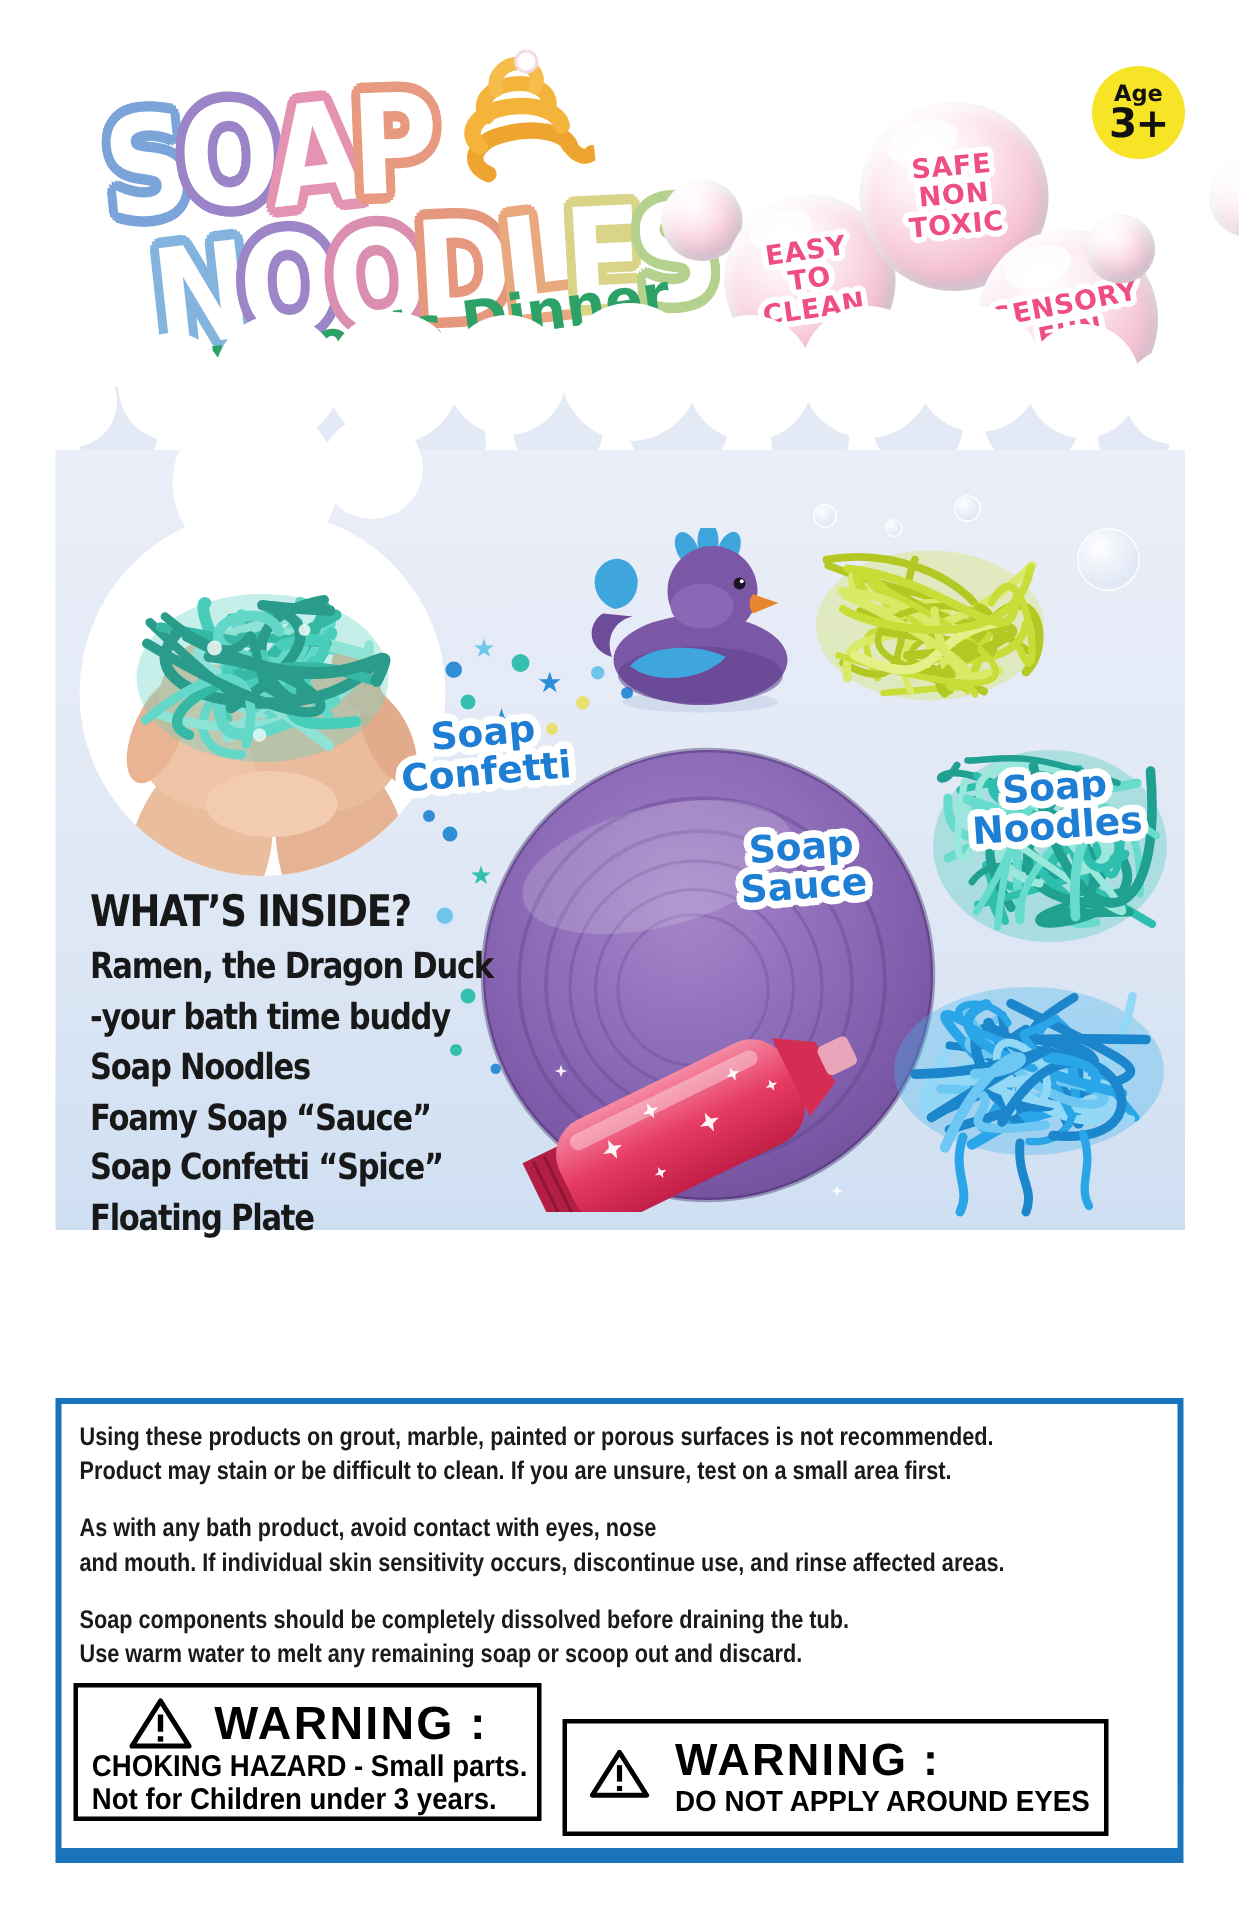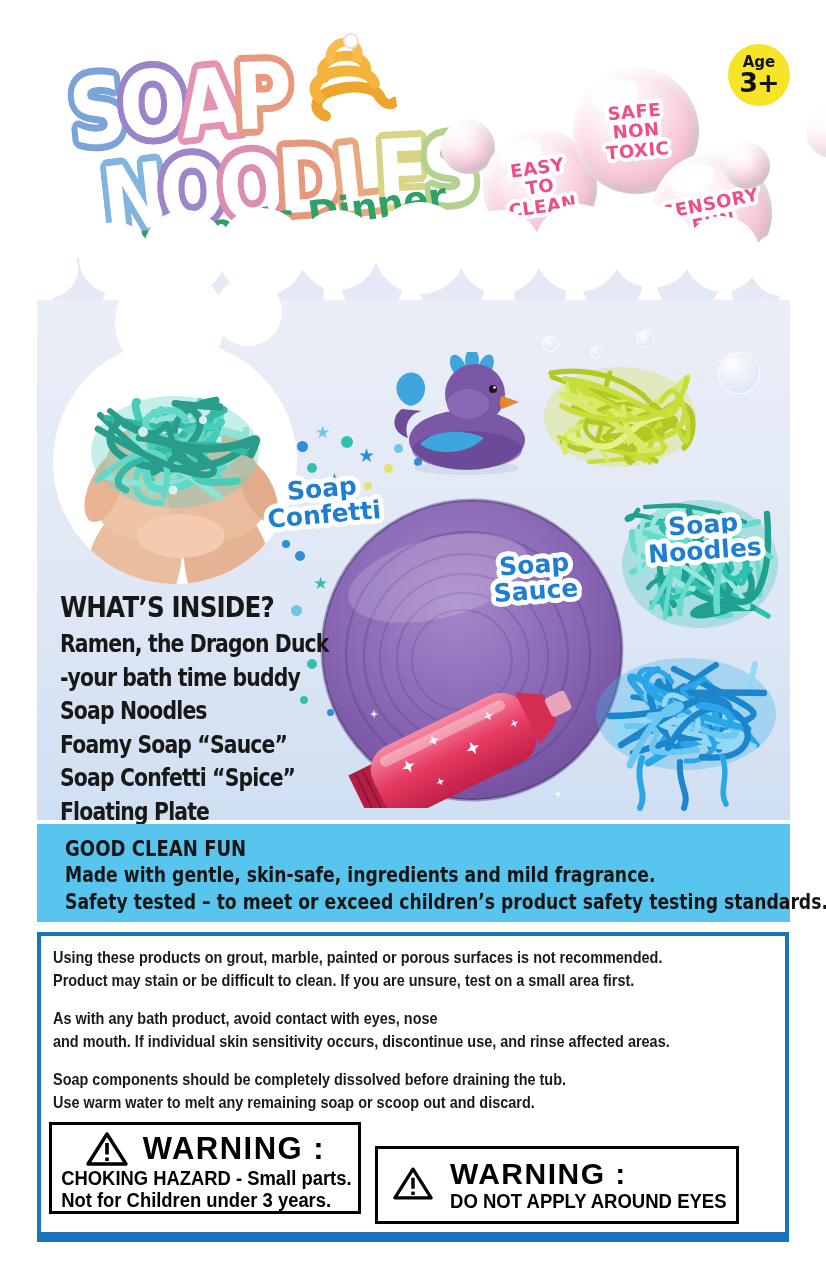--- a/index.html
+++ b/index.html
@@ -454,27 +454,20 @@
   <div class="whats-inside">
     <div class="wi-heading">WHAT’S INSIDE?</div>
     <div class="wi-item">Ramen, the Dragon Duck</div>
     <div class="wi-item">-your bath time buddy</div>
     <div class="wi-item">Soap Noodles</div>
     <div class="wi-item">Foamy Soap “Sauce”</div>
     <div class="wi-item">Soap Confetti “Spice”</div>
     <div class="wi-item">Floating Plate</div>
   </div>
 
-  <div class="band" style="background: rgb(88, 197, 238);">
-    <div class="band-inner">
-      <div class="band-heading">GOOD CLEAN FUN</div>
-      <div class="band-line">Made with gentle, skin-safe, ingredients and mild fragrance.</div>
-      <div class="band-line">Safety tested – to meet or exceed children’s product safety testing standards.</div>
-    </div>
-  </div>
 
   <div class="safety-box" style="border-color: rgb(26, 116, 187);">
     <div class="sb-text">
       <div class="sb-par">
         <div>Using these products on grout, marble, painted or porous surfaces is not recommended.</div>
         <div>Product may stain or be difficult to clean. If you are unsure, test on a small area first.</div>
       </div>
       <div class="sb-par">
         <div>As with any bath product, avoid contact with eyes, nose</div>
         <div>and mouth. If individual skin sensitivity occurs, discontinue use, and rinse affected areas.</div>

